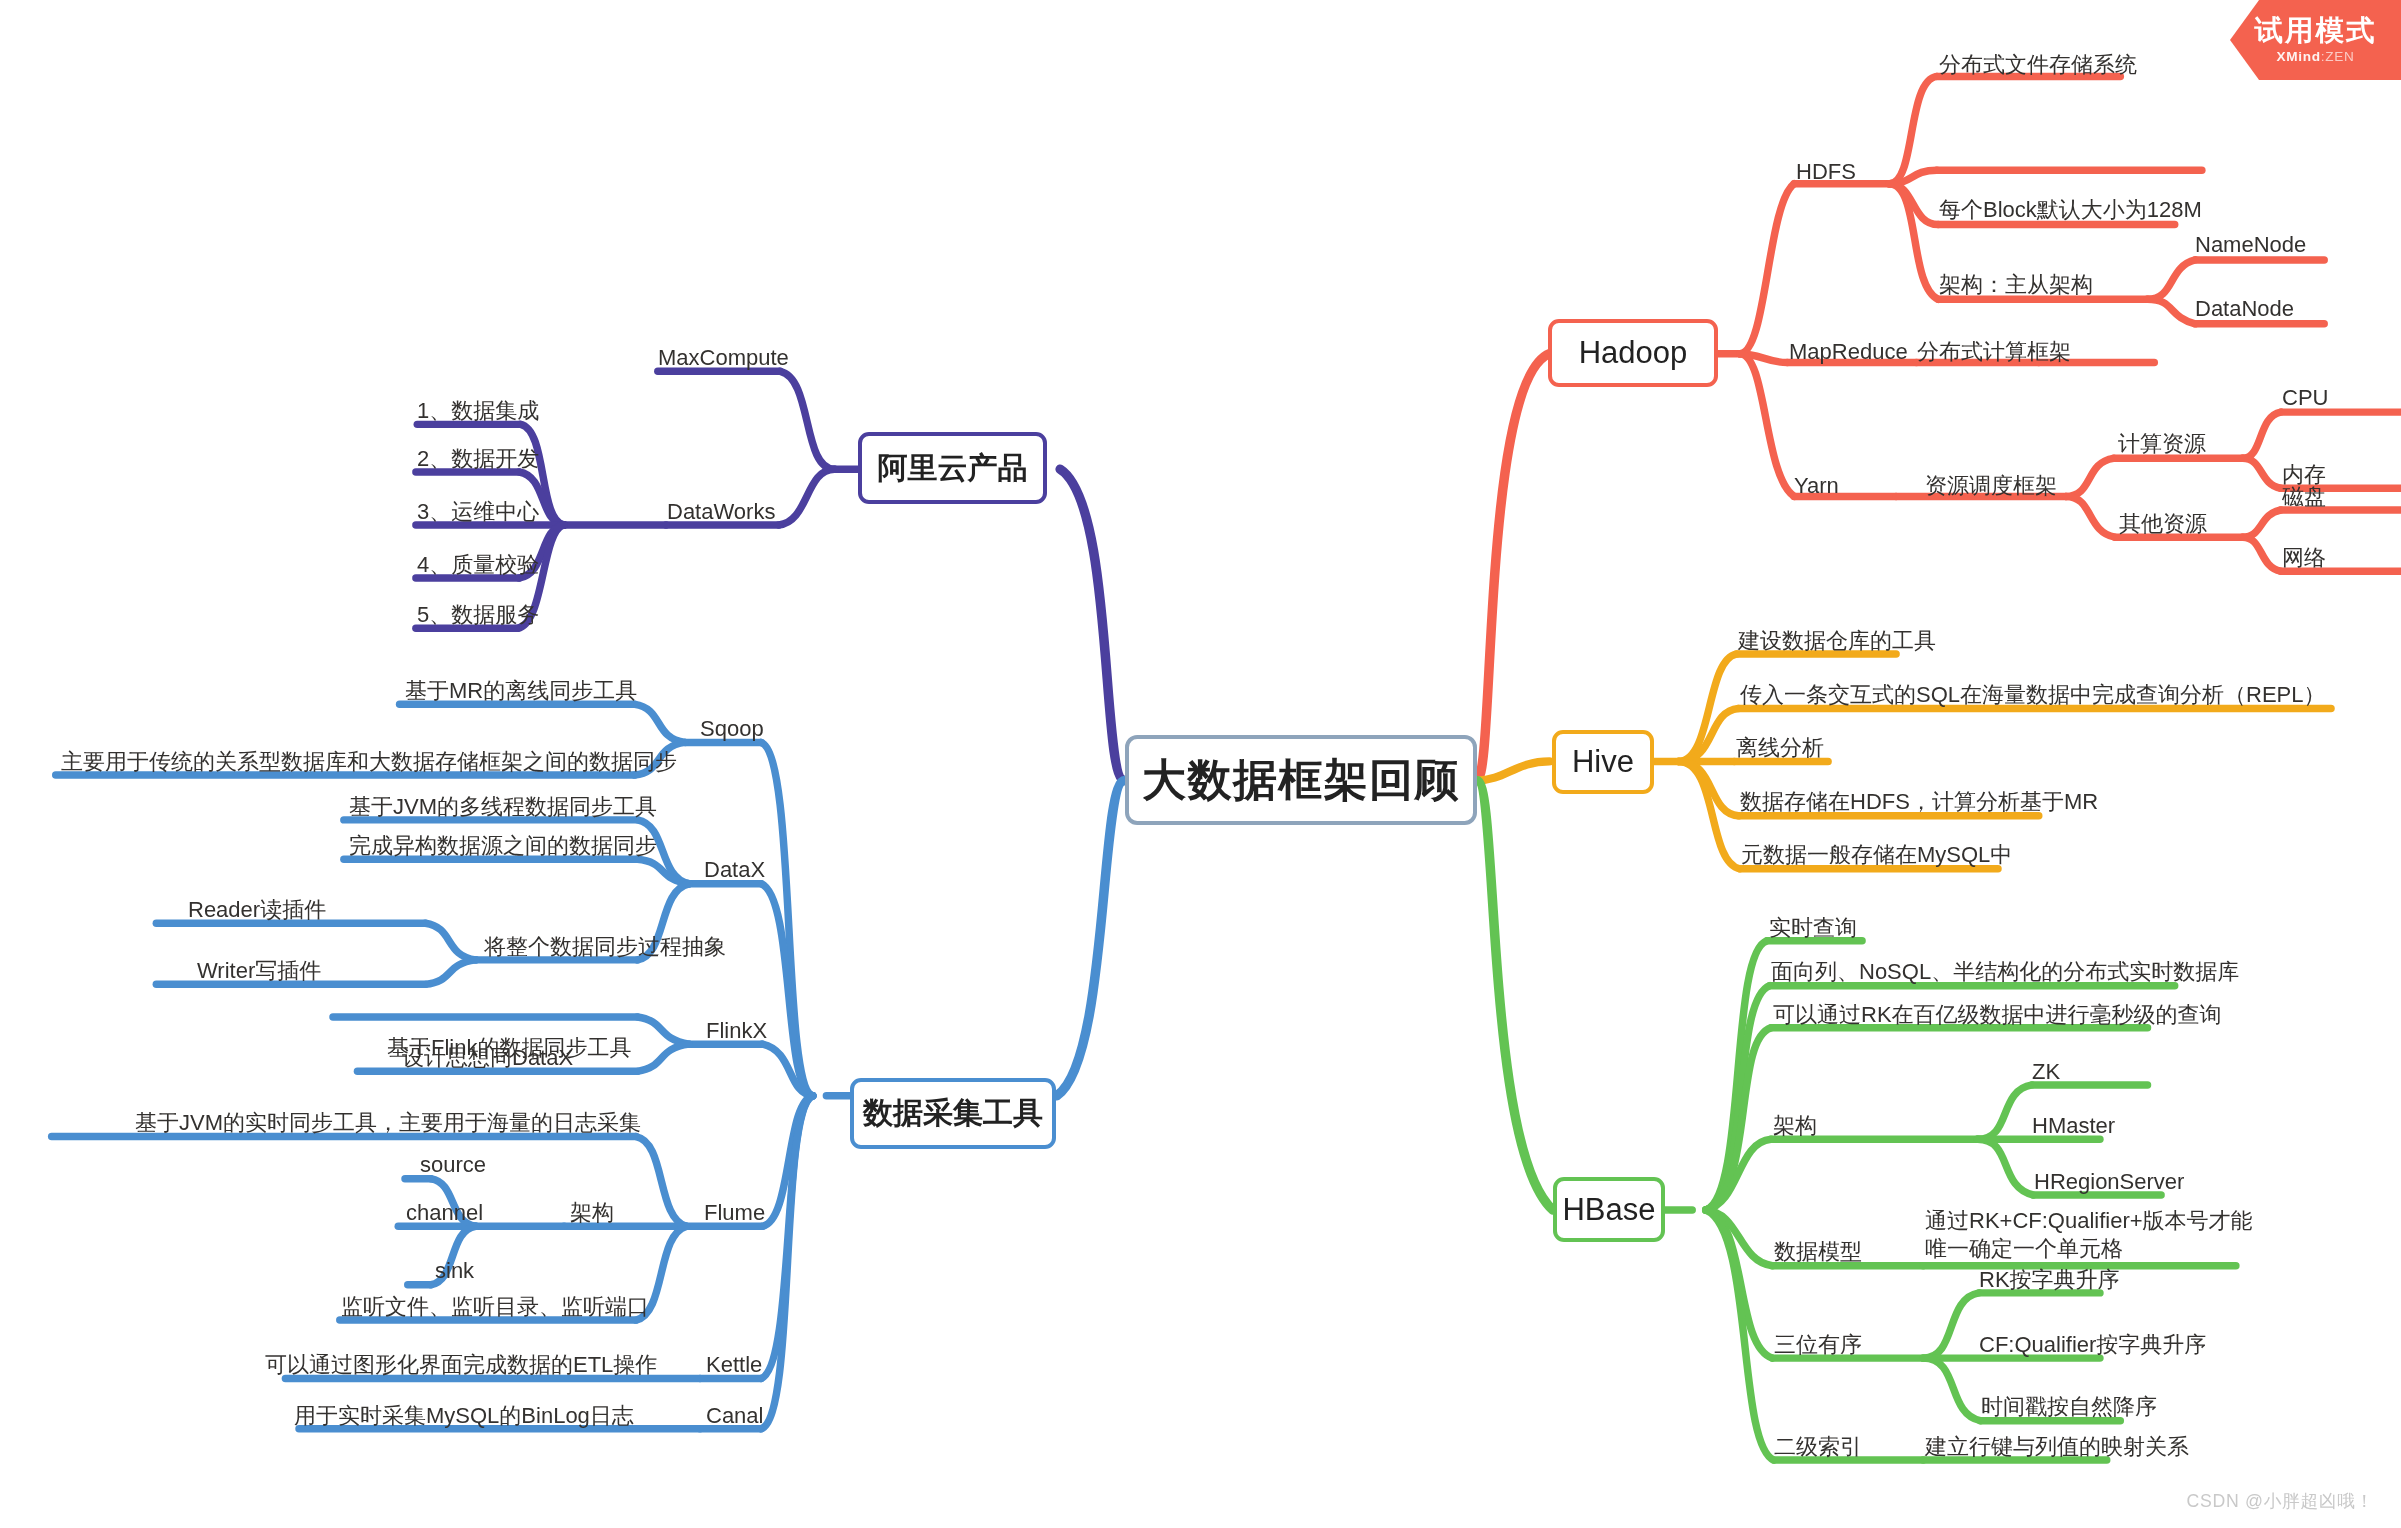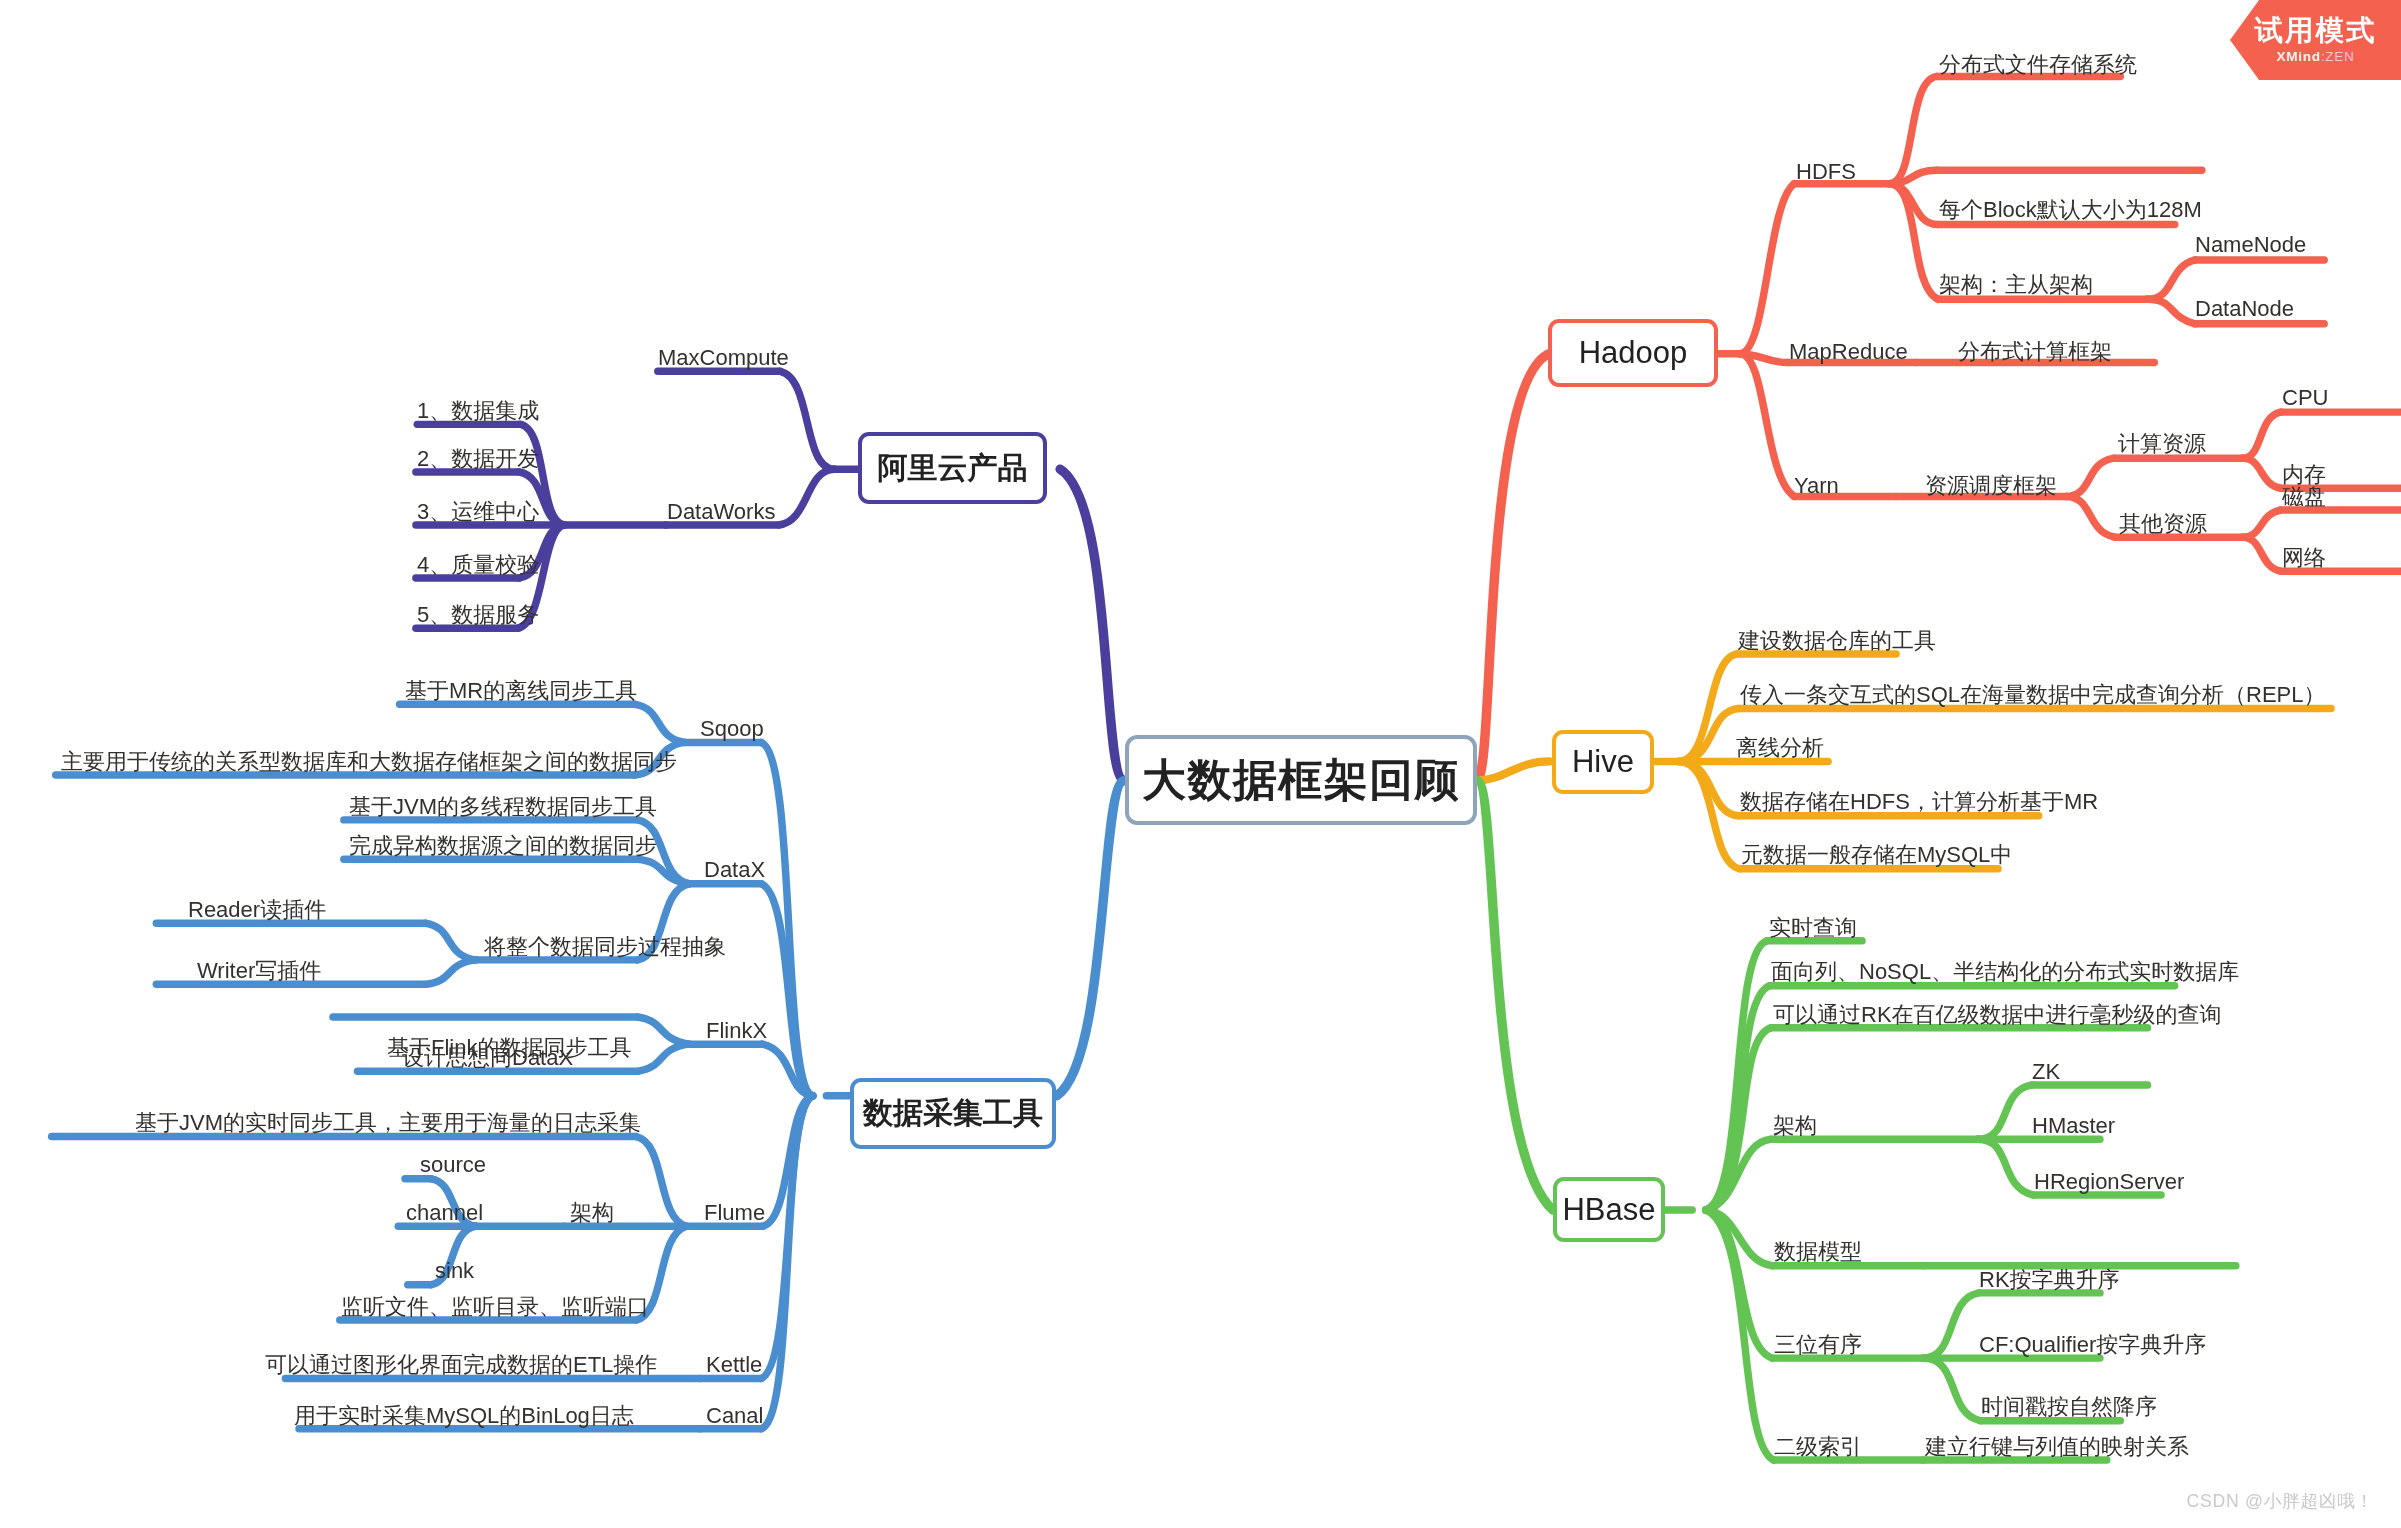--- a/index.html
+++ b/index.html
@@ -257,21 +257,21 @@
   <div class="node l1 blue cn" style="left:850px;top:1060px;width:206px;height:71px;margin-top:18px;">数据采集工具</div>
 
   <div class="t" style="left:1796px;top:158px;">HDFS</div>
   <div class="t" style="left:1939px;top:51px;">分布式文件存储系统</div>
   <div class="t" style="left:1939px;top:196px;">每个Block默认大小为128M</div>
   <div class="t" style="left:1939px;top:271px;">架构：主从架构</div>
   <div class="t" style="left:2195px;top:231px;">NameNode</div>
   <div class="t" style="left:2195px;top:295px;">DataNode</div>
 
   <div class="t" style="left:1789px;top:338px;">MapReduce</div>
-  <div class="t" style="left:1958px;top:338px;text-align:center;">分布式计算框架</div>
+  <div class="t" style="left:1917px;top:338px;text-align:center;">分布式计算框架</div>
 
   <div class="t" style="left:1794px;top:472px;">Yarn</div>
   <div class="t" style="left:1925px;top:472px;">资源调度框架</div>
   <div class="t" style="left:2118px;top:430px;">计算资源</div>
   <div class="t" style="left:2119px;top:510px;">其他资源</div>
   <div class="t" style="left:2282px;top:384px;">CPU</div>
   <div class="t" style="left:2282px;top:461px;">内存</div>
   <div class="t" style="left:2282px;top:483px;">磁盘</div>
   <div class="t" style="left:2282px;top:544px;">网络</div>
 
@@ -283,20 +283,22 @@
 
   <div class="t" style="left:1769px;top:914px;">实时查询</div>
   <div class="t" style="left:1771px;top:958px;">面向列、NoSQL、半结构化的分布式实时数据库</div>
   <div class="t" style="left:1773px;top:1001px;">可以通过RK在百亿级数据中进行毫秒级的查询</div>
   <div class="t" style="left:1773px;top:1112px;">架构</div>
   <div class="t" style="left:2032px;top:1058px;">ZK</div>
   <div class="t" style="left:2032px;top:1112px;">HMaster</div>
   <div class="t" style="left:2034px;top:1168px;">HRegionServer</div>
 
   <div class="t" style="left:1774px;top:1238px;">数据模型</div>
+  <div class="t" style="left:1925px;top:1207px;">通过RK+CF:Qualifier+版本号才能
+唯一确定一个单元格</div>
 
   <div class="t" style="left:1774px;top:1331px;">三位有序</div>
   <div class="t" style="left:1979px;top:1266px;">RK按字典升序</div>
   <div class="t" style="left:1979px;top:1331px;">CF:Qualifier按字典升序</div>
   <div class="t" style="left:1981px;top:1393px;">时间戳按自然降序</div>
 
   <div class="t" style="left:1774px;top:1433px;">二级索引</div>
   <div class="t" style="left:1925px;top:1433px;">建立行键与列值的映射关系</div>
 
   <div class="t" style="left:658px;top:344px;">MaxCompute</div>

